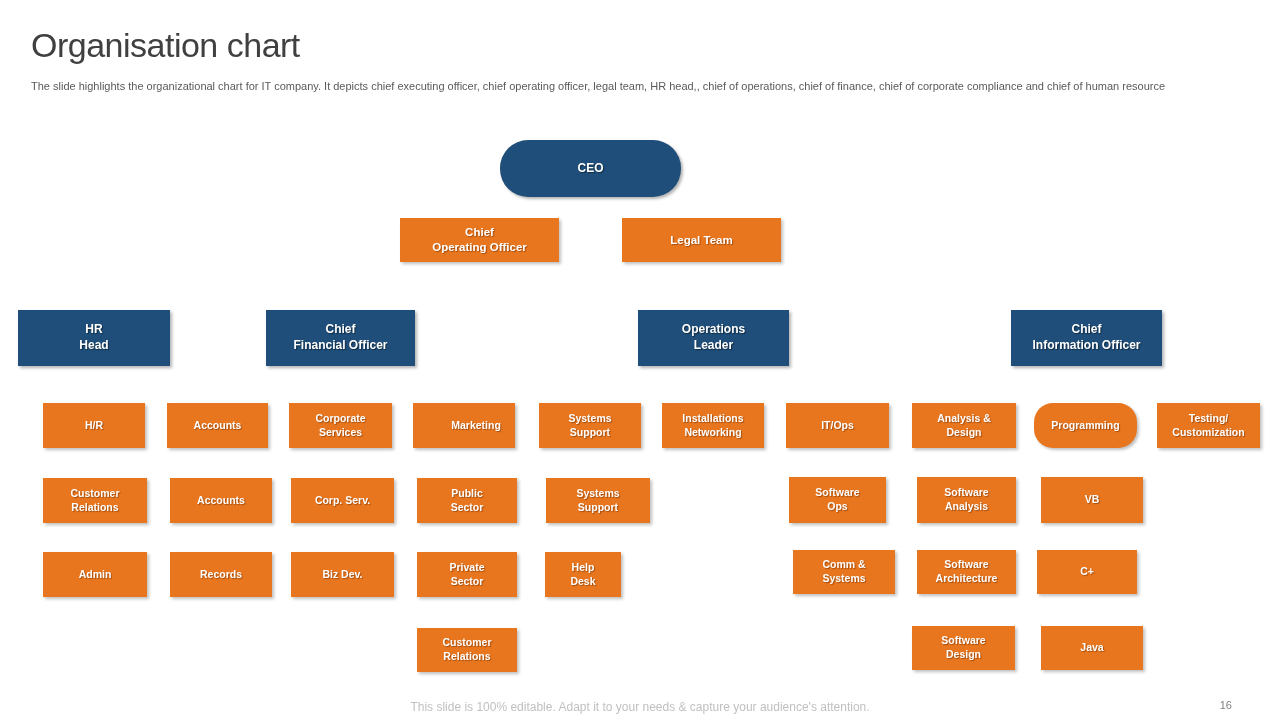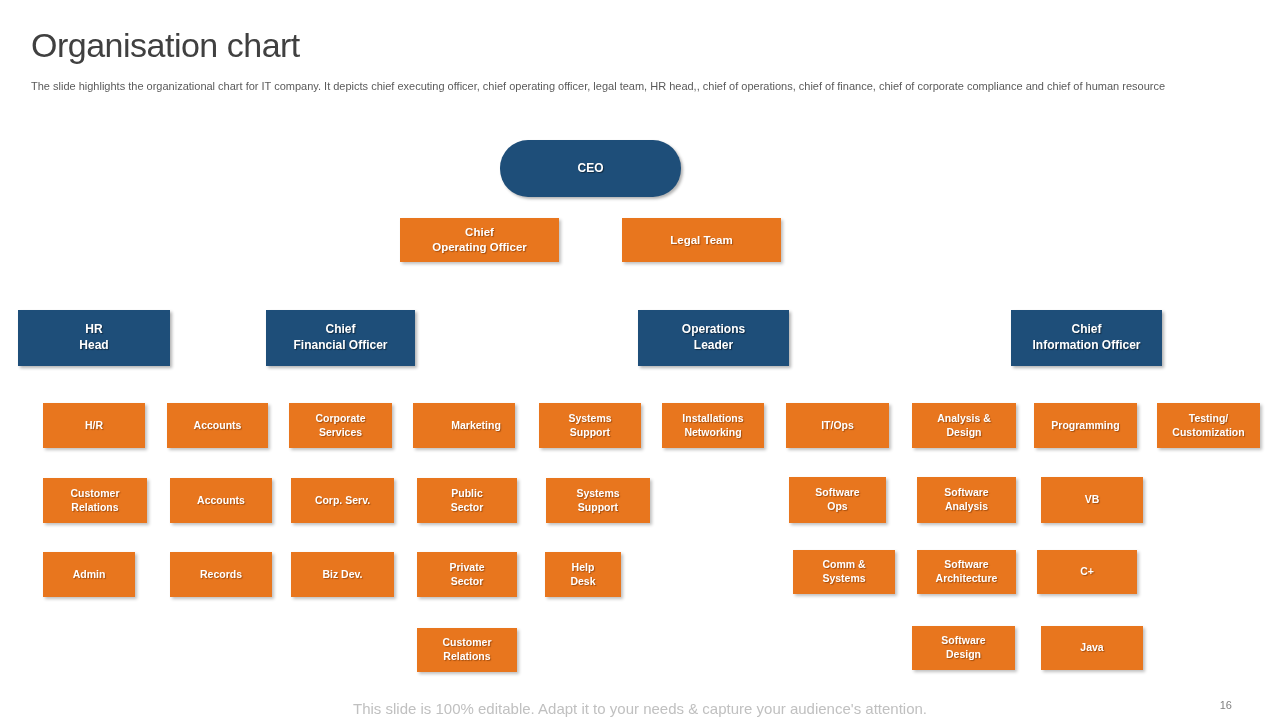--- a/index.html
+++ b/index.html
@@ -26,21 +26,21 @@
     text-shadow:1px 1px 1px rgba(0,0,0,0.45);
   }
   .orange{
     background:#E8761E;font-size:10.5px;
     box-shadow:2px 2px 3px rgba(0,0,0,0.25);
     text-shadow:1px 1px 1px rgba(110,45,0,0.55);
   }
   .lvl2{font-size:11.5px;}
   .footer{
     position:absolute;left:0;right:0;top:700px;text-align:center;
-    font-size:15px;color:#c0c0c0;
+    font-size:12px;color:#c0c0c0;
   }
   .pagenum{
     position:absolute;right:48px;top:699px;font-size:11px;color:#808080;
   }
 </style>
 </head>
 <body>
 
 <div id="slide">
 
@@ -67,39 +67,39 @@
   <div class="node orange" style="left:289px;top:403px;width:103px;height:45px;">Corporate
 Services</div>
   <div class="node orange" style="left:413px;top:403px;width:102px;height:45px;padding-left:24px;">Marketing</div>
   <div class="node orange" style="left:539px;top:403px;width:102px;height:45px;">Systems
 Support</div>
   <div class="node orange" style="left:662px;top:403px;width:102px;height:45px;">Installations
 Networking</div>
   <div class="node orange" style="left:786px;top:403px;width:103px;height:45px;">IT/Ops</div>
   <div class="node orange" style="left:912px;top:403px;width:104px;height:45px;">Analysis &amp;
 Design</div>
-  <div class="node orange" style="left:1034px;top:403px;width:103px;height:45px;">Programming</div>
+  <div class="node orange" style="left:1034px;top:403px;width:103px;height:45px;border-radius:19px;">Programming</div>
   <div class="node orange" style="left:1157px;top:403px;width:103px;height:45px;">Testing/
 Customization</div>
 
   <div class="node orange" style="left:43px;top:478px;width:104px;height:45px;">Customer
 Relations</div>
   <div class="node orange" style="left:170px;top:478px;width:102px;height:45px;">Accounts</div>
   <div class="node orange" style="left:291px;top:478px;width:103px;height:45px;">Corp. Serv.</div>
   <div class="node orange" style="left:417px;top:478px;width:100px;height:45px;">Public
 Sector</div>
   <div class="node orange" style="left:546px;top:478px;width:104px;height:45px;">Systems
 Support</div>
   <div class="node orange" style="left:789px;top:477px;width:97px;height:46px;">Software
 Ops</div>
   <div class="node orange" style="left:917px;top:477px;width:99px;height:46px;">Software
 Analysis</div>
   <div class="node orange" style="left:1041px;top:477px;width:102px;height:46px;">VB</div>
 
-  <div class="node orange" style="left:43px;top:552px;width:92px;height:45px;">Admin</div>
+  <div class="node orange" style="left:43px;top:552px;width:104px;height:45px;">Admin</div>
   <div class="node orange" style="left:291px;top:552px;width:103px;height:45px;">Biz Dev.</div>
   <div class="node orange" style="left:170px;top:552px;width:102px;height:45px;">Records</div>
   <div class="node orange" style="left:417px;top:552px;width:100px;height:45px;">Private
 Sector</div>
   <div class="node orange" style="left:545px;top:552px;width:76px;height:45px;">Help
 Desk</div>
   <div class="node orange" style="left:793px;top:550px;width:102px;height:44px;">Comm &amp;
 Systems</div>
   <div class="node orange" style="left:917px;top:550px;width:99px;height:44px;">Software
 Architecture</div>

